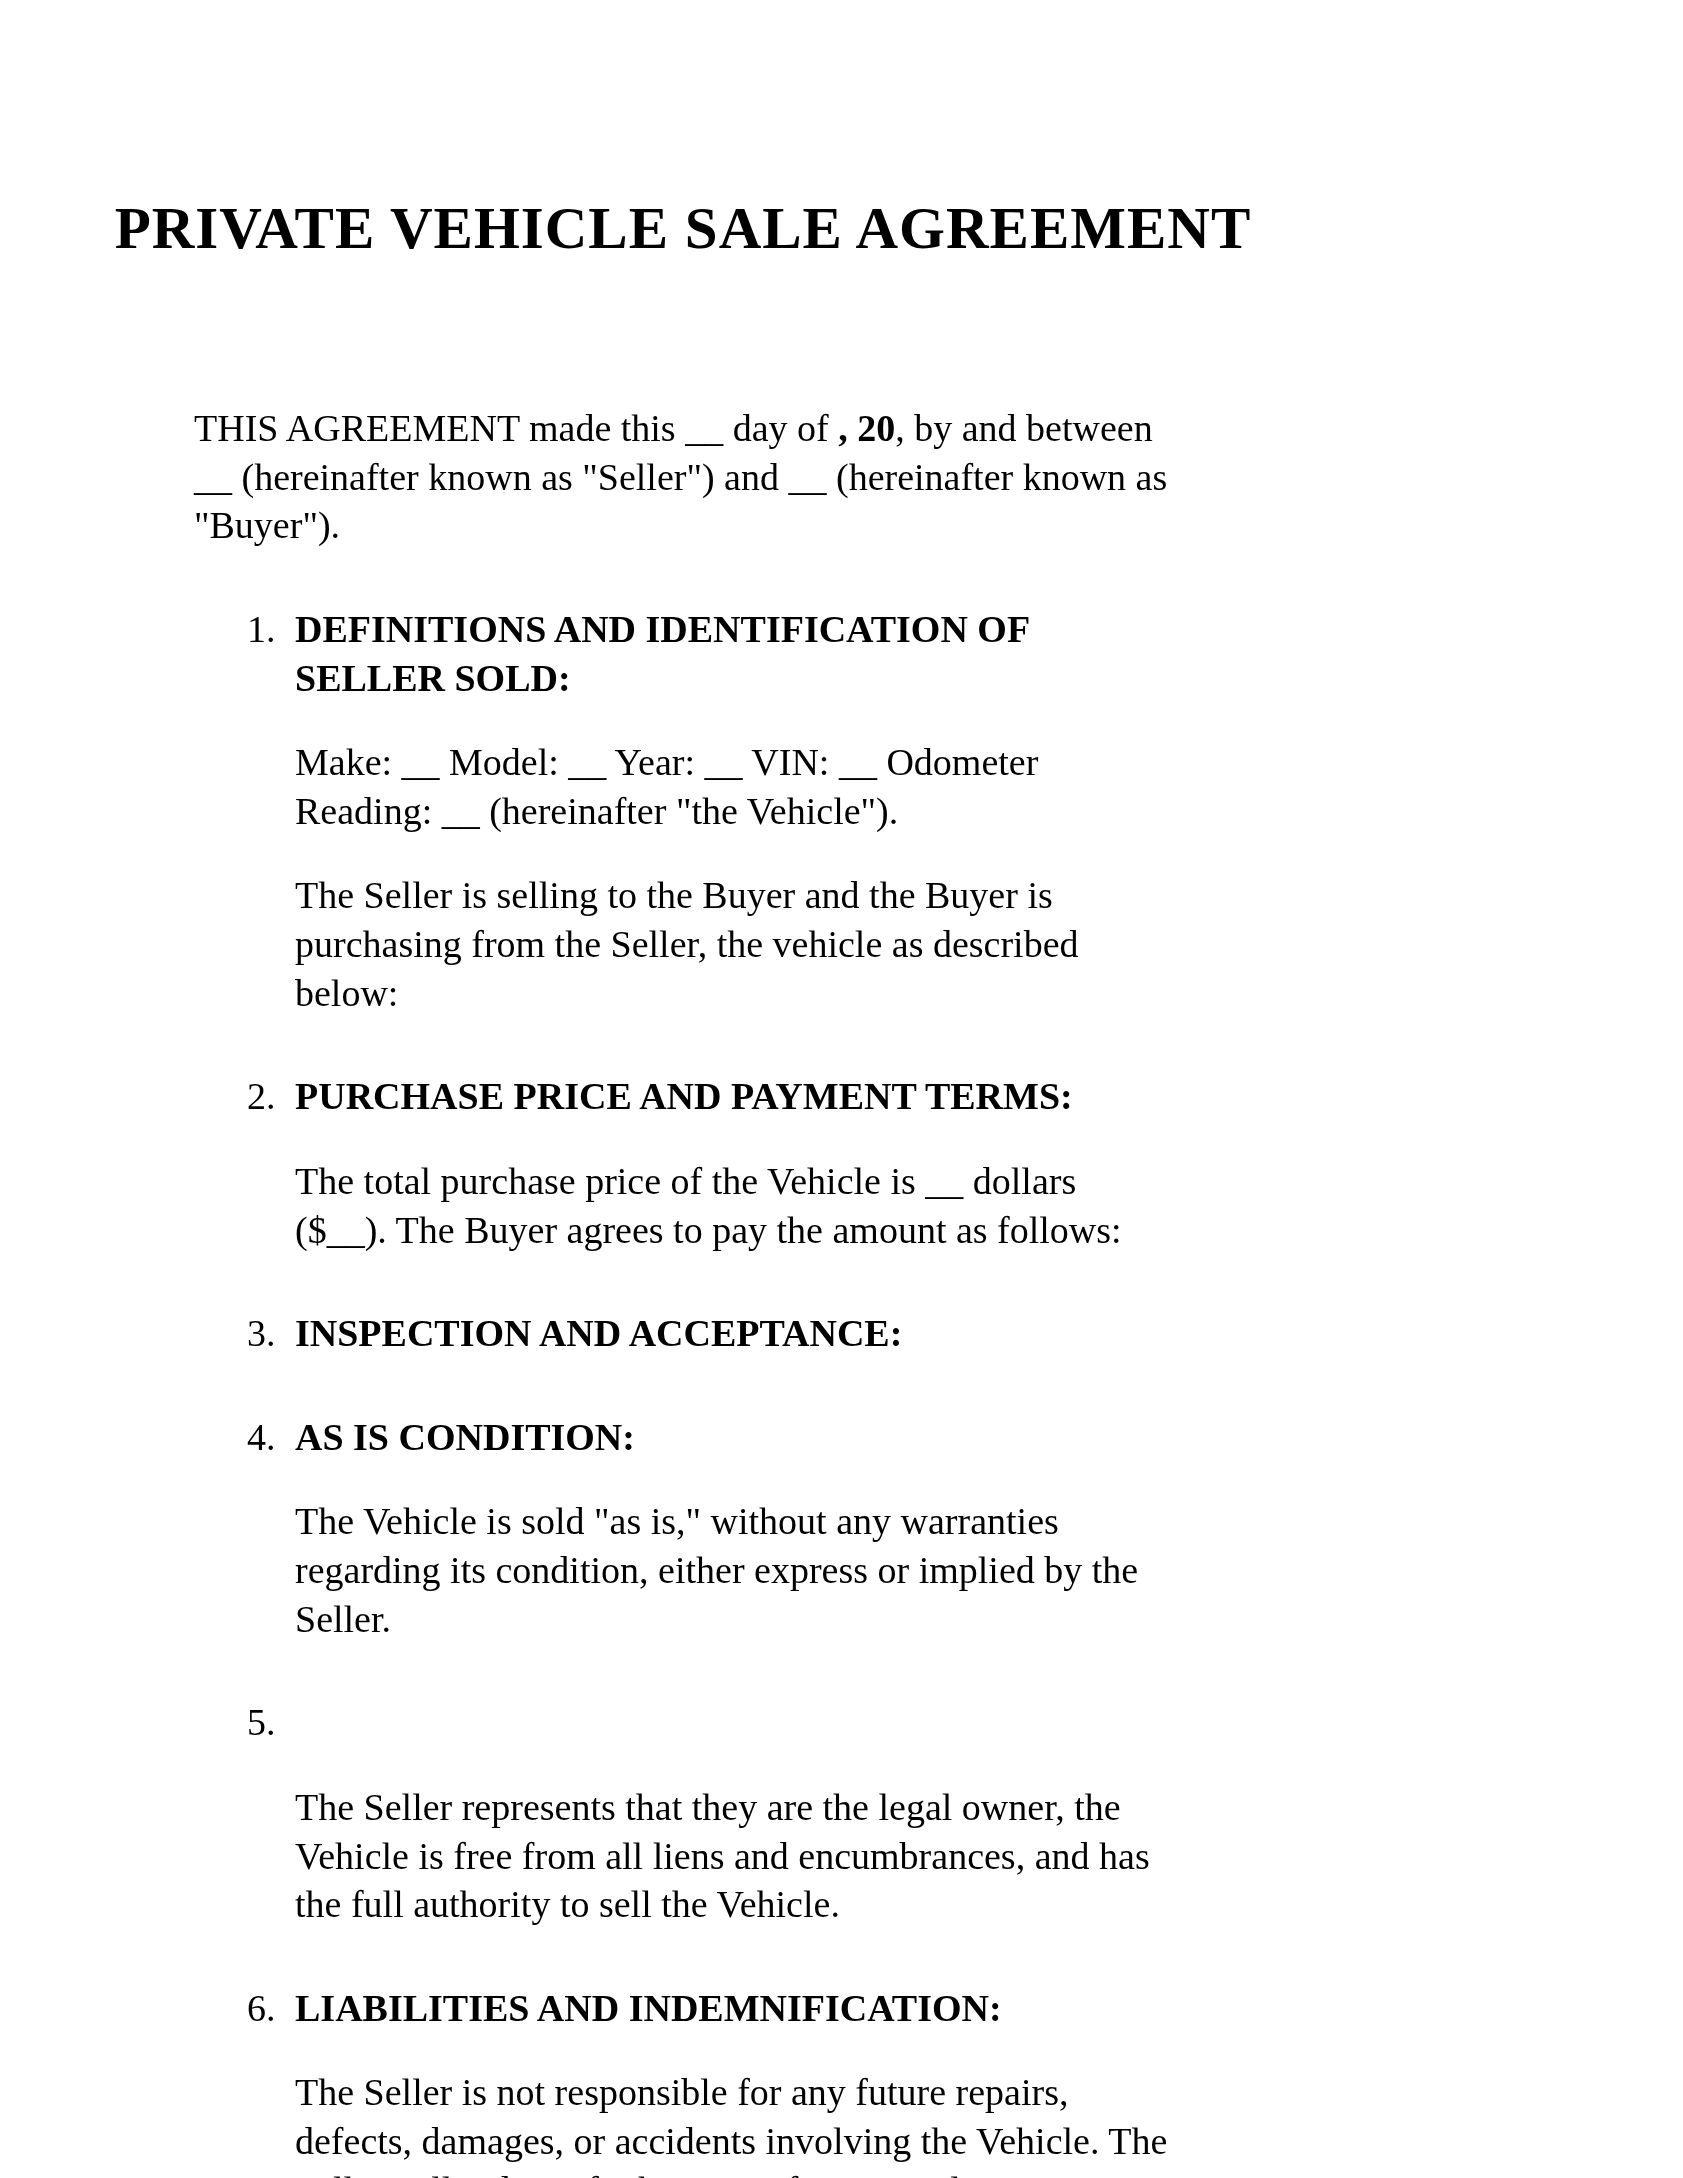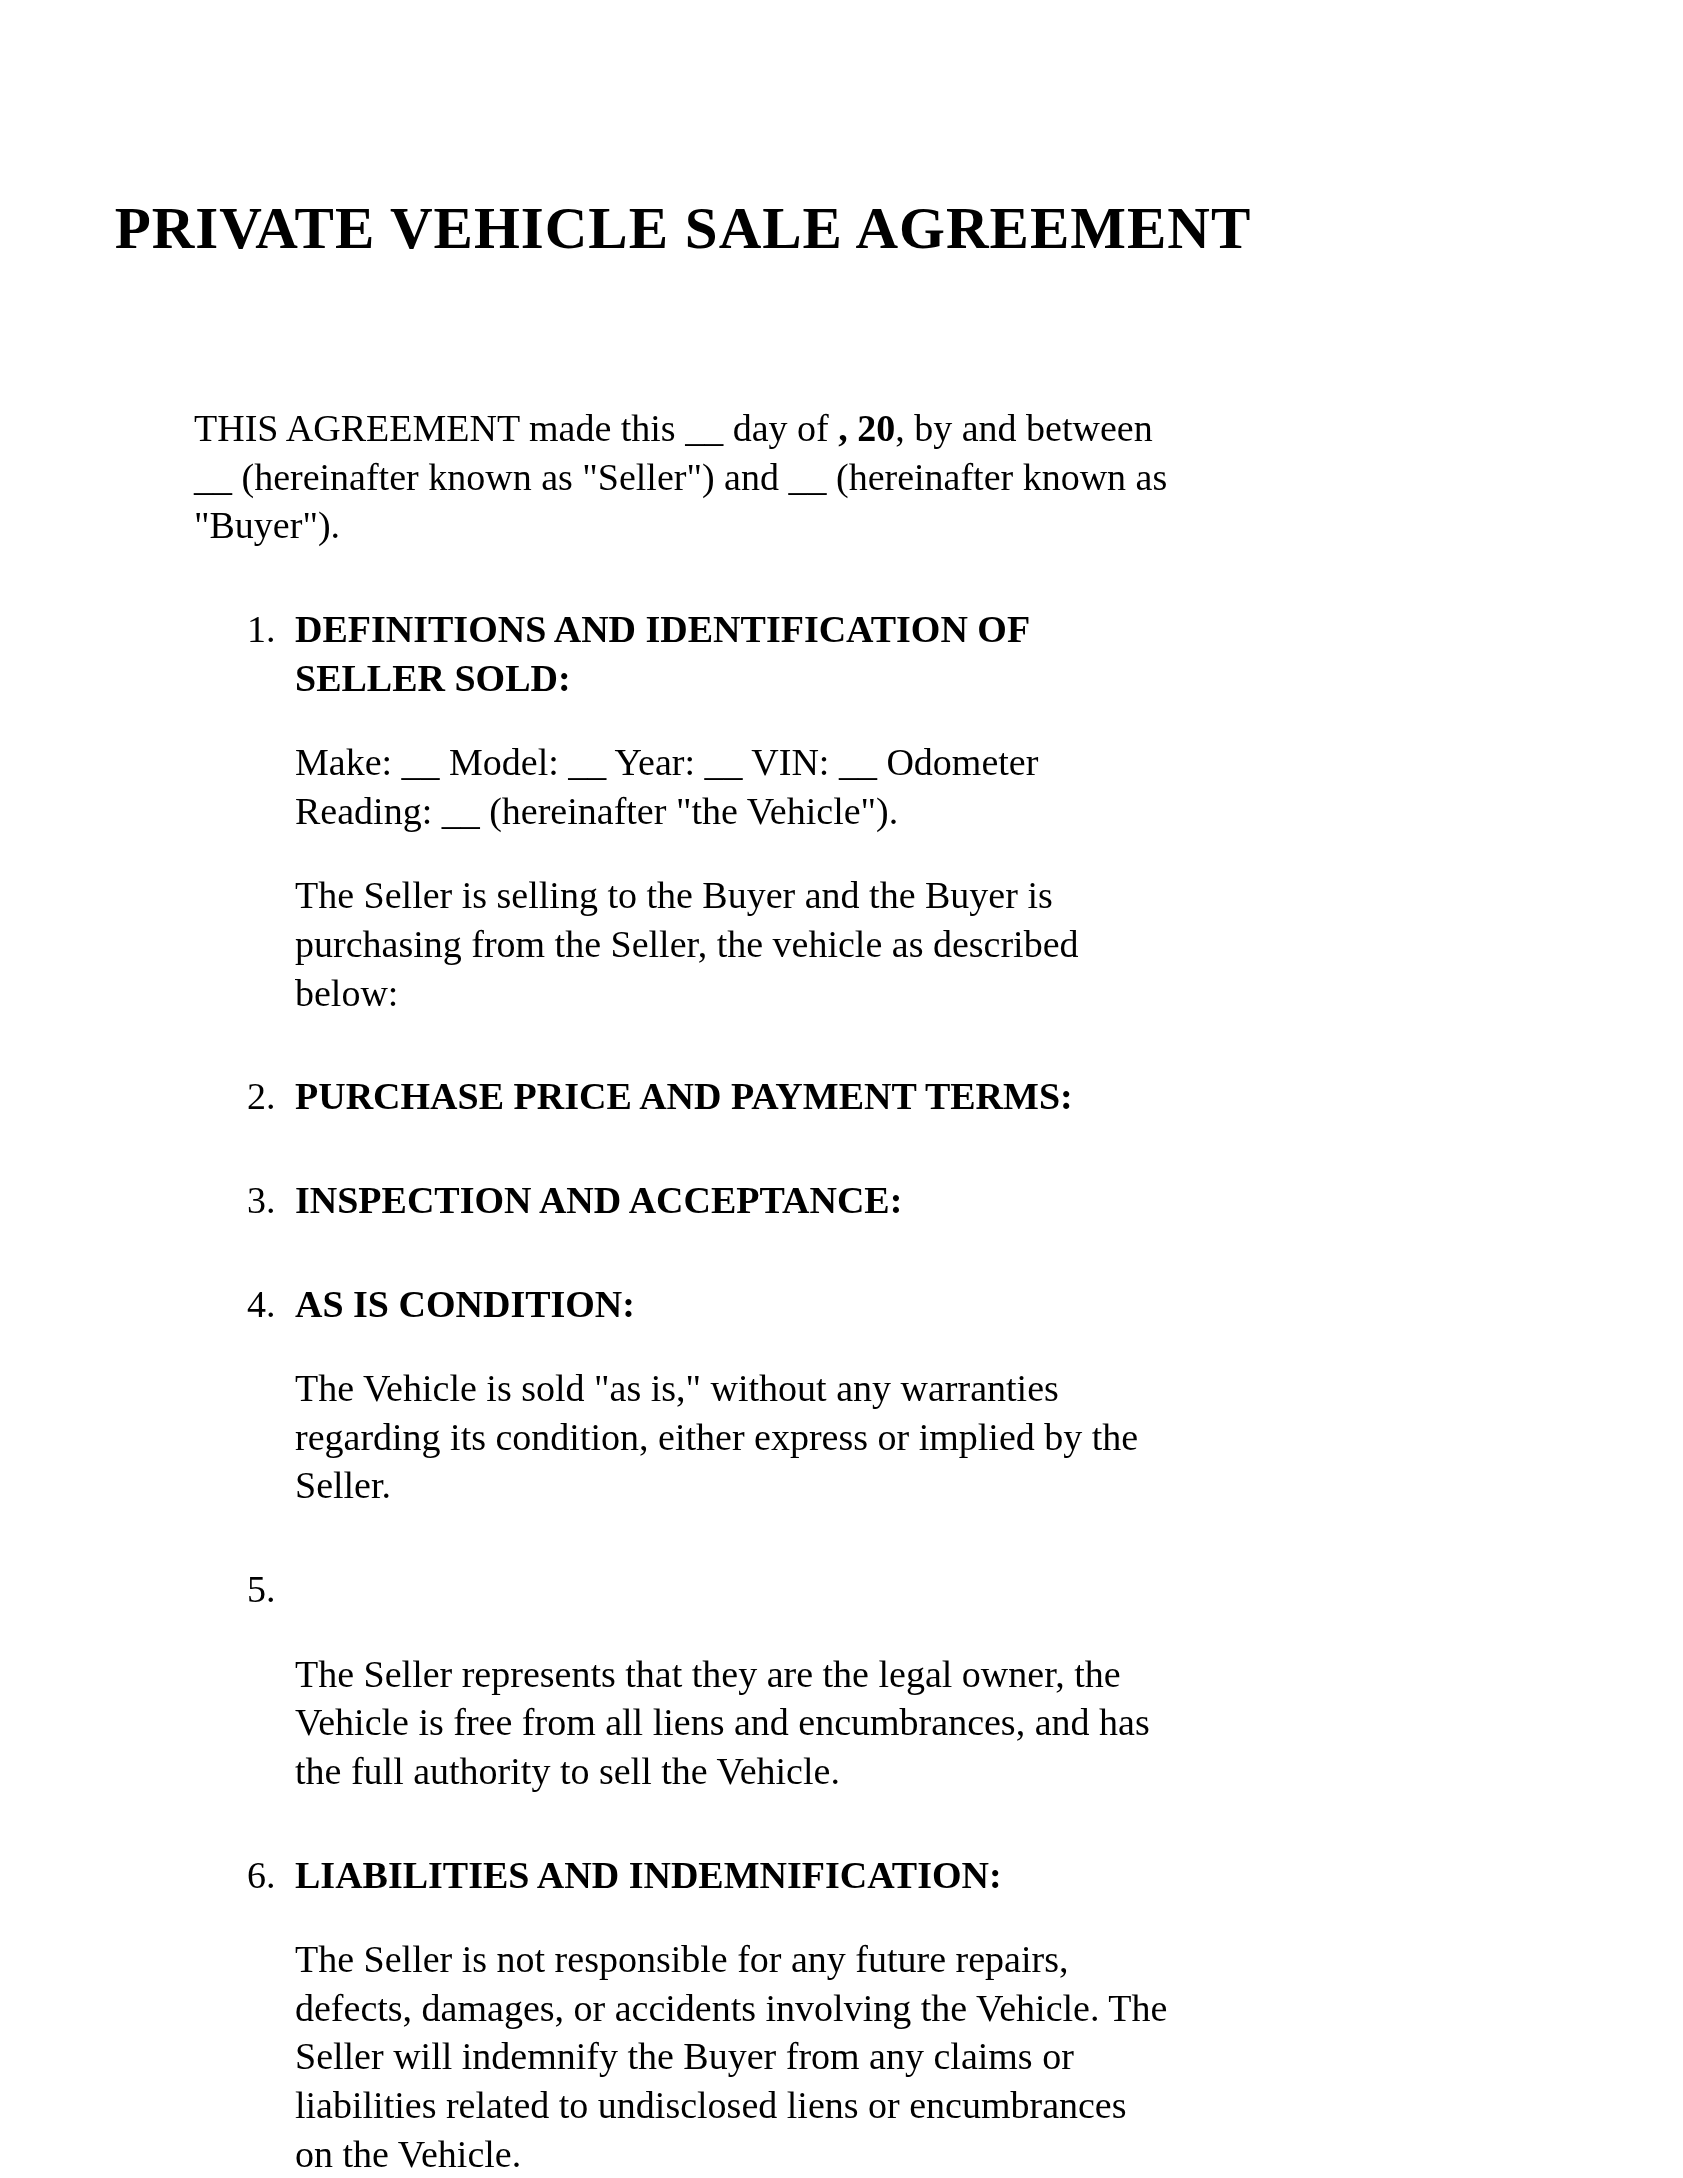--- a/index.html
+++ b/index.html
@@ -77,20 +77,21 @@
             <span class="sec-title">DEFINITIONS AND IDENTIFICATION OF SELLER SOLD:</span>
           </div>
           <p class="sec-para">Make: __ Model: __ Year: __ VIN: __ Odometer Reading: __ (hereinafter "the Vehicle").</p>
           <p class="sec-para">The Seller is selling to the Buyer and the Buyer is purchasing from the Seller, the vehicle as described below:</p>
         </div>
         <div class="section">
           <div class="sec-head">
             <span class="sec-num">2.</span>
             <span class="sec-title">PURCHASE PRICE AND PAYMENT TERMS:</span>
           </div>
+          <p class="sec-para">The total purchase price of the Vehicle is __ dollars ($__). The Buyer agrees to pay the amount as follows:</p>
         </div>
         <div class="section">
           <div class="sec-head">
             <span class="sec-num">3.</span>
             <span class="sec-title">INSPECTION AND ACCEPTANCE:</span>
           </div>
         </div>
         <div class="section">
           <div class="sec-head">
             <span class="sec-num">4.</span>

